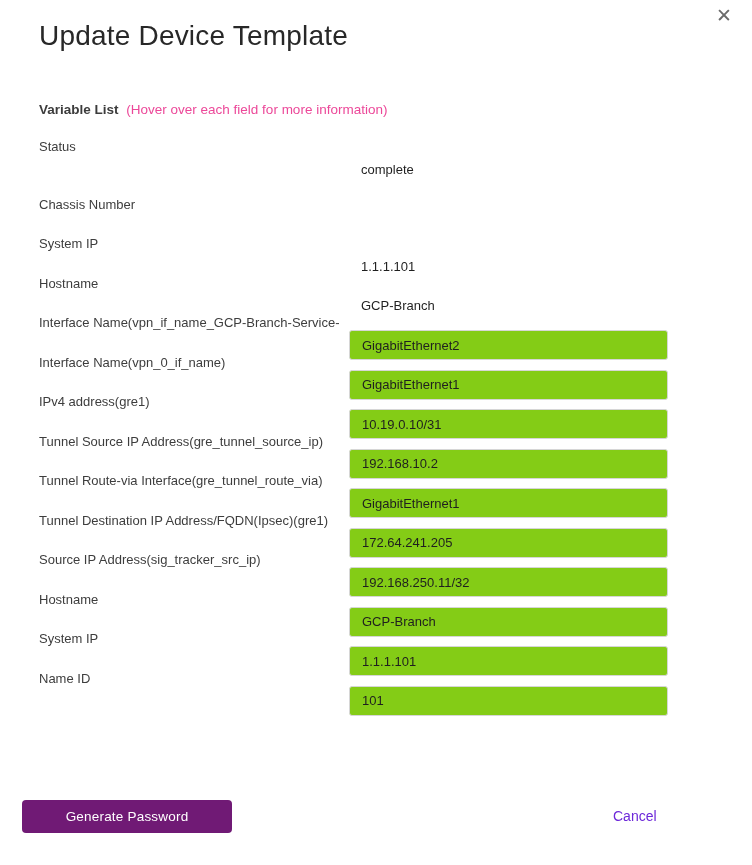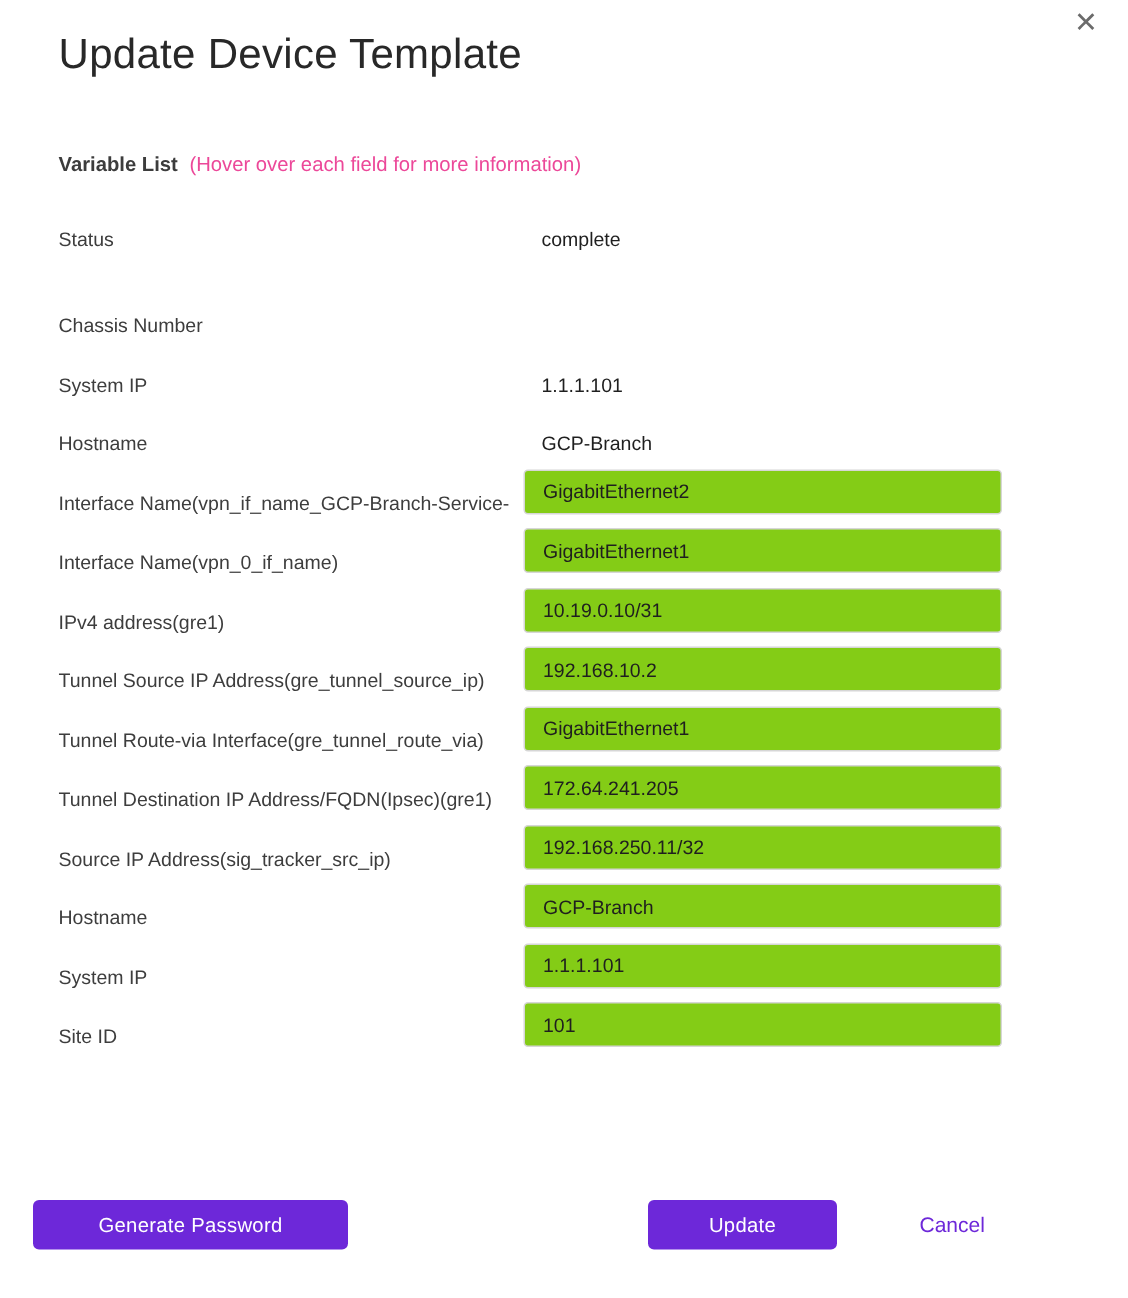--- a/index.html
+++ b/index.html
@@ -48,21 +48,21 @@
   .section-header .heading { font-weight: bold; color: #3c3c3c; }
   .section-header .hint { font-weight: normal; color: #ec4899; margin-left: 4px; }
   .rows {
     position: absolute;
     left: 39px;
     top: 127px;
     right: 84px;
   }
   .row {
     display: flex;
-    align-items: flex-end;
+    align-items: center;
     height: 39.5px;
   }
   .row.spacer-before { margin-top: 18px; }
   .row-label {
     flex: 0 0 310px;
     max-width: 310px;
     font-size: 13px;
     color: #3d3d3d;
     white-space: nowrap;
     overflow: hidden;
@@ -96,21 +96,21 @@
     left: 0;
     top: 800px;
     width: 100%;
     height: 33px;
   }
   .btn {
     position: absolute;
     height: 33px;
     border: none;
     border-radius: 4px;
-    background: #6d28d9;
+    background: #701a75;
     color: #ffffff;
     font-family: "Liberation Sans", "DejaVu Sans", sans-serif;
     font-size: 13.5px;
     cursor: pointer;
     letter-spacing: 0.2px;
   }
   .btn-generate { left: 22px; width: 210px; }
   .btn-update { left: 432px; width: 126px; }
   .link-cancel {
     position: absolute;
@@ -226,26 +226,25 @@
     </div>
 
     <div class="row">
       <span class="row-label">System IP</span>
       <span class="row-value">
           <input type="text" class="text-input" value="1.1.1.101" style="">
         </span>
     </div>
 
     <div class="row">
-      <span class="row-label">Site ID</span>
+      <span class="row-label">Name ID</span>
       <span class="row-value">
           <input type="text" class="text-input" value="101" style="">
         </span>
     </div>
   </div>
 
   <div class="footer">
     <button class="btn btn-generate">Generate Password</button>
-    <button class="btn btn-update">Update</button>
     <button class="link-cancel">Cancel</button>
   </div>
 
 </div>
 
 </body></html>

